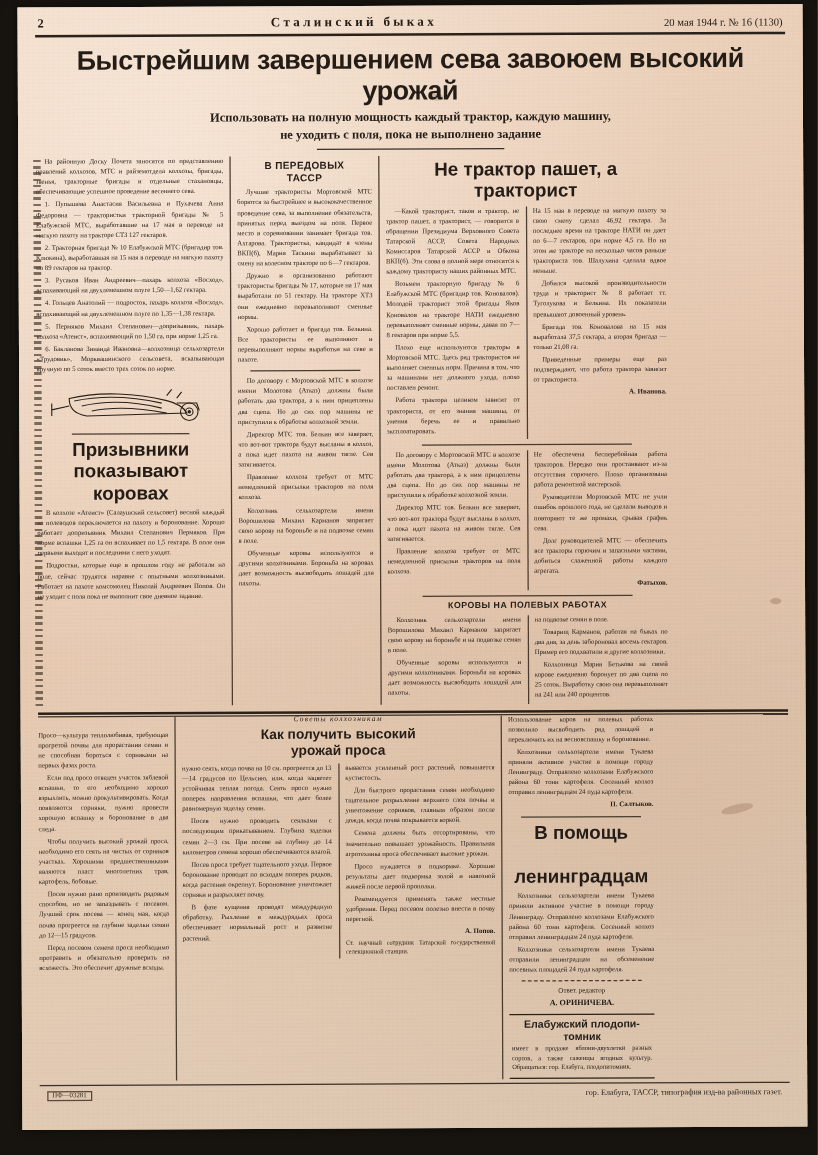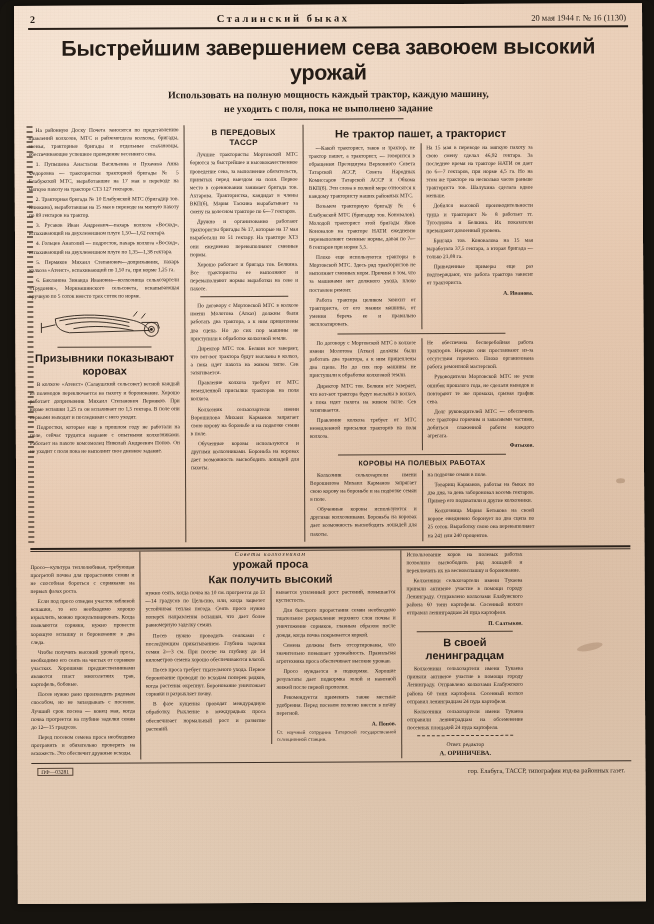--- a/index.html
+++ b/index.html
@@ -49,21 +49,21 @@
   .vr{width:0;border-left:1px solid #4a3b2e;margin:0 5px;}
 
   .c1{width:150px;}
   .c2{width:108px;}
   .c3{width:108px;}
   .c4{width:108px;}
 
   .hd{font-family:"Liberation Sans",sans-serif;font-weight:bold;text-align:center;
       line-height:1.15;margin:3px 0 3px 0;}
   .hd-xl{font-size:11px;}
-  .hd-lg{font-size:11px;}
+  .hd-lg{font-size:15px;}
   .hd-md{font-size:8px;letter-spacing:.3px;}
   .hd-sm{font-size:7px;letter-spacing:.4px;}
   .kicker{font-size:6px;font-style:italic;text-align:center;letter-spacing:1px;}
   .byline{text-align:right;font-weight:bold;font-size:5.6px;margin-top:2px;}
   .p{margin:0 0 2px 0;text-indent:7px;}
   .p.ni{text-indent:0;}
   .li{margin:0 0 2px 0;text-indent:7px;}
   .hr{border-top:1px solid #4a3b2e;margin:4px 10px;}
   .hr-short{border-top:1px solid #4a3b2e;margin:4px 28px;}
   .hr-dot{border-top:1px dashed #4a3b2e;margin:4px 10px;}
@@ -233,22 +233,22 @@
           <div class="p">Если под просо отведен участок зяблевой вспашки, то его необходимо хорошо взрыхлить, можно прокультивировать. Когда появляются сорняки, нужно провести хорошую вспашку и боронование в два следа.</div>
           <div class="p">Чтобы получить высокий урожай проса, необходимо его сеять на чистых от сорняков участках. Хорошими предшественниками являются пласт многолетних трав, картофель, бобовые.</div>
           <div class="p">Посев нужно рано производить рядовым способом, но не запаздывать с посевом. Лучший срок посева — конец мая, когда почва прогреется на глубине заделки семян до 12—15 градусов.</div>
           <div class="p">Перед посевом семена проса необходимо протравить и обязательно проверить на всхожесть. Это обеспечит дружные всходы.</div>
         </div>
 
         <div class="vr"></div>
 
         <div style="width:250px">
           <div class="kicker">Советы колхозникам</div>
+          <div class="hd hd-xl" style="margin-bottom:0">Как получить высокий</div>
           <div class="hd hd-xl" style="margin-top:1px">урожай проса</div>
-          <div class="hd hd-xl" style="margin-bottom:0">Как получить высокий</div>
           <div style="display:flex;margin-top:2px">
             <div class="col" style="width:120px">
               <div class="p ni">нужно сеять, когда почва на 10 см. прогреется до 13—14 градусов по Цельсию, или, когда зацветет устойчивая теплая погода. Сеять просо нужно поперек направления вспашки, что дает более равномерную заделку семян.</div>
               <div class="p">Посев нужно проводить сеялками с последующим прикатыванием. Глубина заделки семян 2—3 см. При посеве на глубину до 14 километров семена хорошо обеспечиваются влагой.</div>
               <div class="p">Посев проса требует тщательного ухода. Первое боронование проводят по всходам поперек рядков, когда растения окрепнут. Боронование уничтожает сорняки и разрыхляет почву.</div>
               <div class="p">В фазе кущения проводят междурядную обработку. Рыхление в междурядьях проса обеспечивает нормальный рост и развитие растений.</div>
             </div>
             <div class="vr"></div>
             <div class="col" style="width:120px">
               <div class="p ni">вывается усиленный рост растений, повышается кустистость.</div>
@@ -263,29 +263,34 @@
         </div>
 
         <div class="vr"></div>
 
         <div class="col" style="width:116px">
           <div class="p ni">Использование коров на полевых работах позволило высвободить ряд лошадей и переключить их на весновспашку и боронование.</div>
           <div class="p">Колхозники сельхозартели имени Тукаева приняли активное участие в помощи городу Ленинграду. Отправлено колхозами Елабужского района 60 тонн картофеля. Сосенный колхоз отправил ленинградцам 24 пуда картофеля.</div>
           <div class="byline">П. Салтыков.</div>
 
           <div class="hr"></div>
-          <div class="hd hd-lg" style="margin-bottom:0">В своей</div>
-          <div class="hd hd-lg" style="margin-top:0">ленинградцам</div>
+          <div class="hd hd-lg" style="margin-bottom:0">В помощь</div>
+          <div class="hd hd-lg" style="margin-top:18px">ленинградцам</div>
           <div class="p">Колхозники сельхозартели имени Тукаева приняли активное участие в помощи городу Ленинграду. Отправлено колхозами Елабужского района 60 тонн картофеля. Сосенный колхоз отправил ленинградцам 24 пуда картофеля.</div>
           <div class="p">Колхозники сельхозартели имени Тукаева отправили ленинградцам на обсеменение посевных площадей 24 пуда картофеля.</div>
 
           <div class="hr-dot"></div>
           <div style="text-align:center;font-size:5.6px">Ответ. редактор</div>
           <div style="text-align:center;font-size:6.5px;font-weight:bold">А. ОРИНИЧЕВА.</div>
 
+          <div class="adbox">
+            <div class="ad-title">Елабужский плодопи-</div>
+            <div class="ad-title">томник</div>
+            <div class="ad-body">имеет в продаже яблони-двухлетки разных сортов, а также саженцы ягодных культур. Обращаться: гор. Елабуга, плодопитомник.</div>
+          </div>
         </div>
       </div>
 
       <div class="footrule"></div>
       <div class="footline">
         <div class="reg">ПФ—03281</div>
         <div class="imprint">гор. Елабуга, ТАССР, типография изд-ва районных газет.</div>
       </div>
 
     </div>

